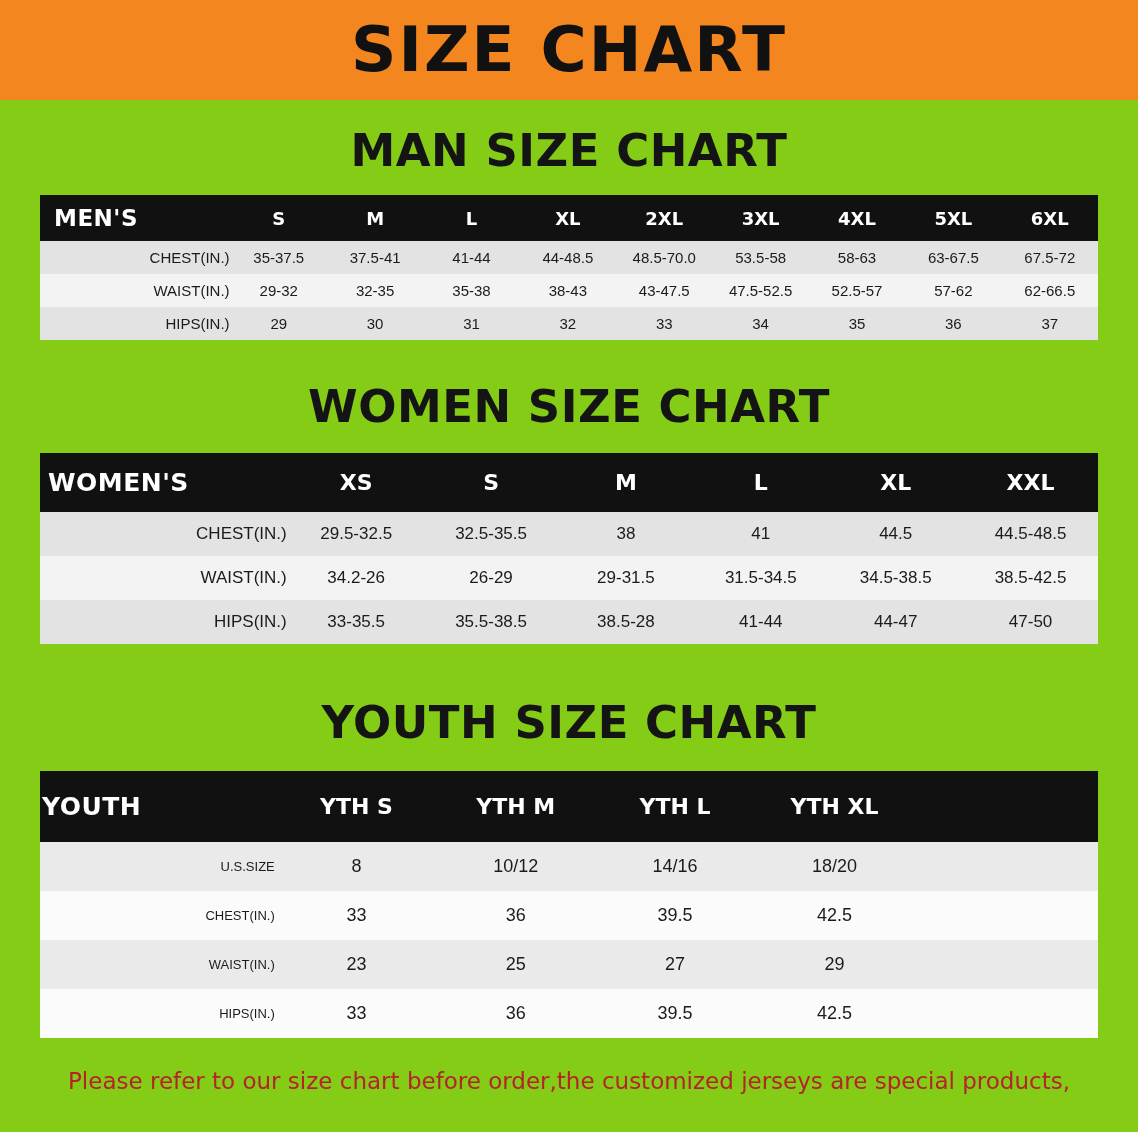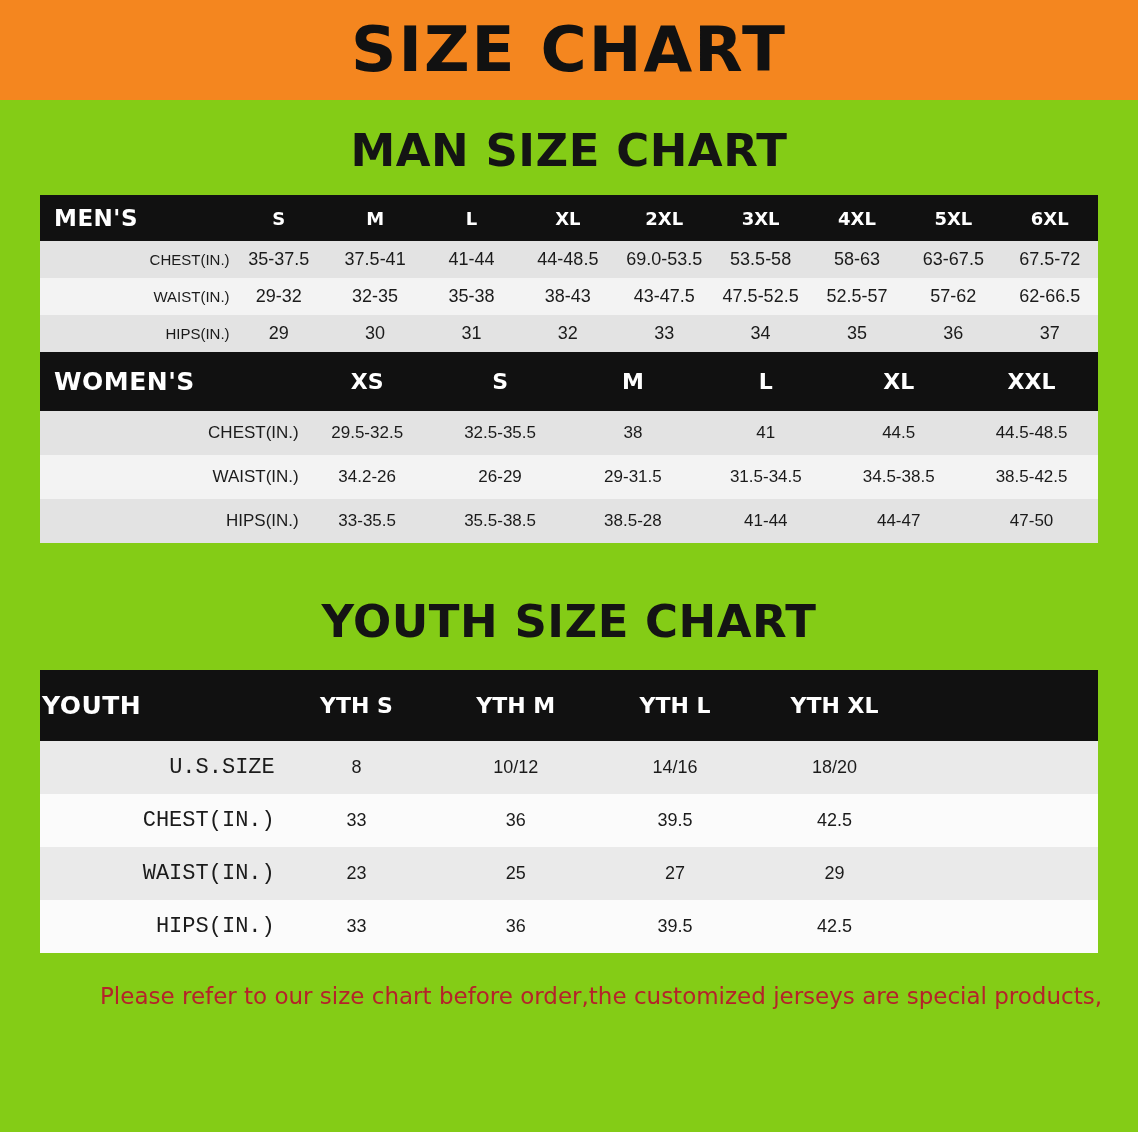--- a/index.html
+++ b/index.html
@@ -84,45 +84,45 @@
   }
   table.size tbody td.rowlabel {
     text-align: right;
   }
   .row-a td { background: #e3e3e3; }
   .row-b td { background: #f3f3f3; }
 
   
   #men-table thead th { font-size: 18px; }
   #men-table thead th.rowlabel { font-size: 23px; }
-  #men-table tbody td { font-size: 18px; padding: 8px 1px; }
+  #men-table tbody td { font-size: 15px; padding: 8px 1px; }
   #men-table tbody td.rowlabel { font-size: 15px; }
 
   
-  #women-table thead th { font-size: 22px; padding: 15px 14px; }
+  #women-table thead th { font-size: 22px; padding: 15px 8px; }
   #women-table thead th.rowlabel { font-size: 25px; }
   #women-table tbody td { font-size: 17px; padding: 12px 2px; }
   #women-table tbody td.rowlabel { font-size: 17px; }
 
   
   #youth-table thead th { font-size: 22px; padding: 21px 2px; }
   #youth-table thead th.rowlabel { font-size: 25px; }
   #youth-table tbody td { font-size: 18px; padding: 14px 2px; }
-  #youth-table tbody td.rowlabel { font-size: 22px; font-family: Liberation Mono, monospace; }
+  #youth-table tbody td.rowlabel { font-size: 13px; }
   #youth-table .row-a td { background: #eaeaea; }
   #youth-table .row-b td { background: #fbfbfb; }
 
   
   .note {
     margin: 28px 36px 0 36px;
     color: #b5232a;
     font-family: "DejaVu Sans", sans-serif;
     font-size: 23px;
     line-height: 1.35;
-    text-align: right;
+    text-align: center;
   }
   .note div { display: block; }
 </style>
 </head>
 <body>
 
 <div class="page">
 
   <div class="banner">
     <div class="banner-title">SIZE CHART</div>
@@ -145,21 +145,21 @@
           <th>6XL</th>
         </tr>
       </thead>
       <tbody>
         <tr class="row-a">
           <td class="rowlabel">CHEST(IN.)</td>
           <td>35-37.5</td>
           <td>37.5-41</td>
           <td>41-44</td>
           <td>44-48.5</td>
-          <td>69.0-53.5</td>
+          <td>48.5-70.0</td>
           <td>53.5-58</td>
           <td>58-63</td>
           <td>63-67.5</td>
           <td>67.5-72</td>
         </tr>
         <tr class="row-b">
           <td class="rowlabel">WAIST(IN.)</td>
           <td>29-32</td>
           <td>32-35</td>
           <td>35-38</td>
@@ -179,20 +179,21 @@
           <td>33</td>
           <td>34</td>
           <td>35</td>
           <td>36</td>
           <td>37</td>
         </tr>
       </tbody>
     </table>
   </div>
 
+  <div class="section-title women">WOMEN SIZE CHART</div>
   <div class="table-wrap">
     <table class="size" id="women-table">
       <thead>
         <tr>
           <th class="rowlabel" style="width:22%">WOMEN'S</th>
           <th>XS</th>
           <th>S</th>
           <th>M</th>
           <th>L</th>
           <th>XL</th>

